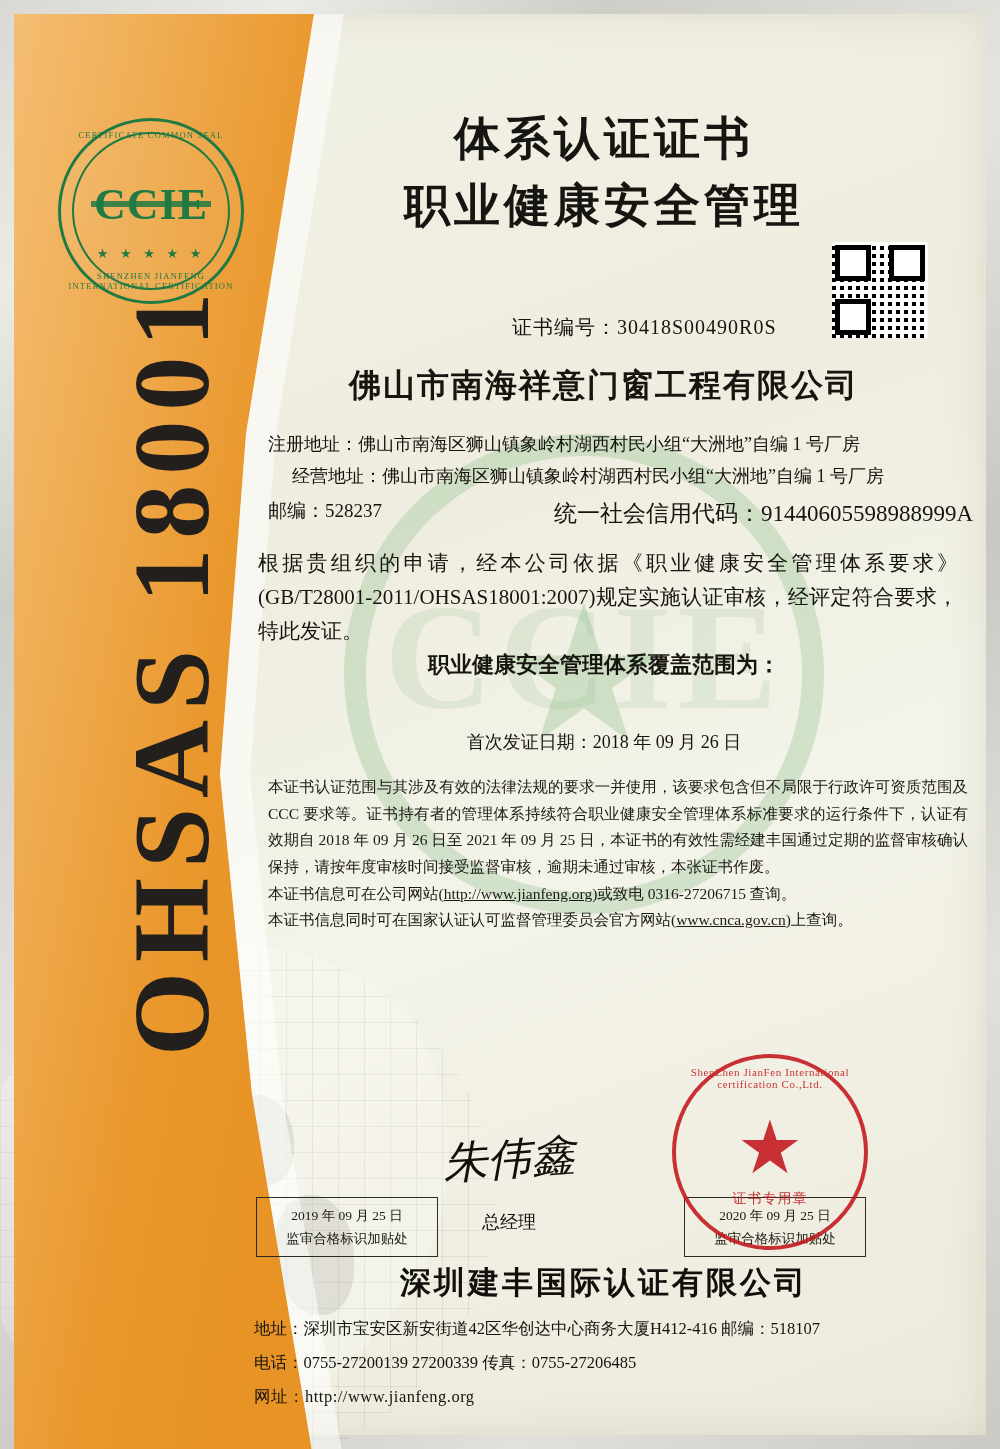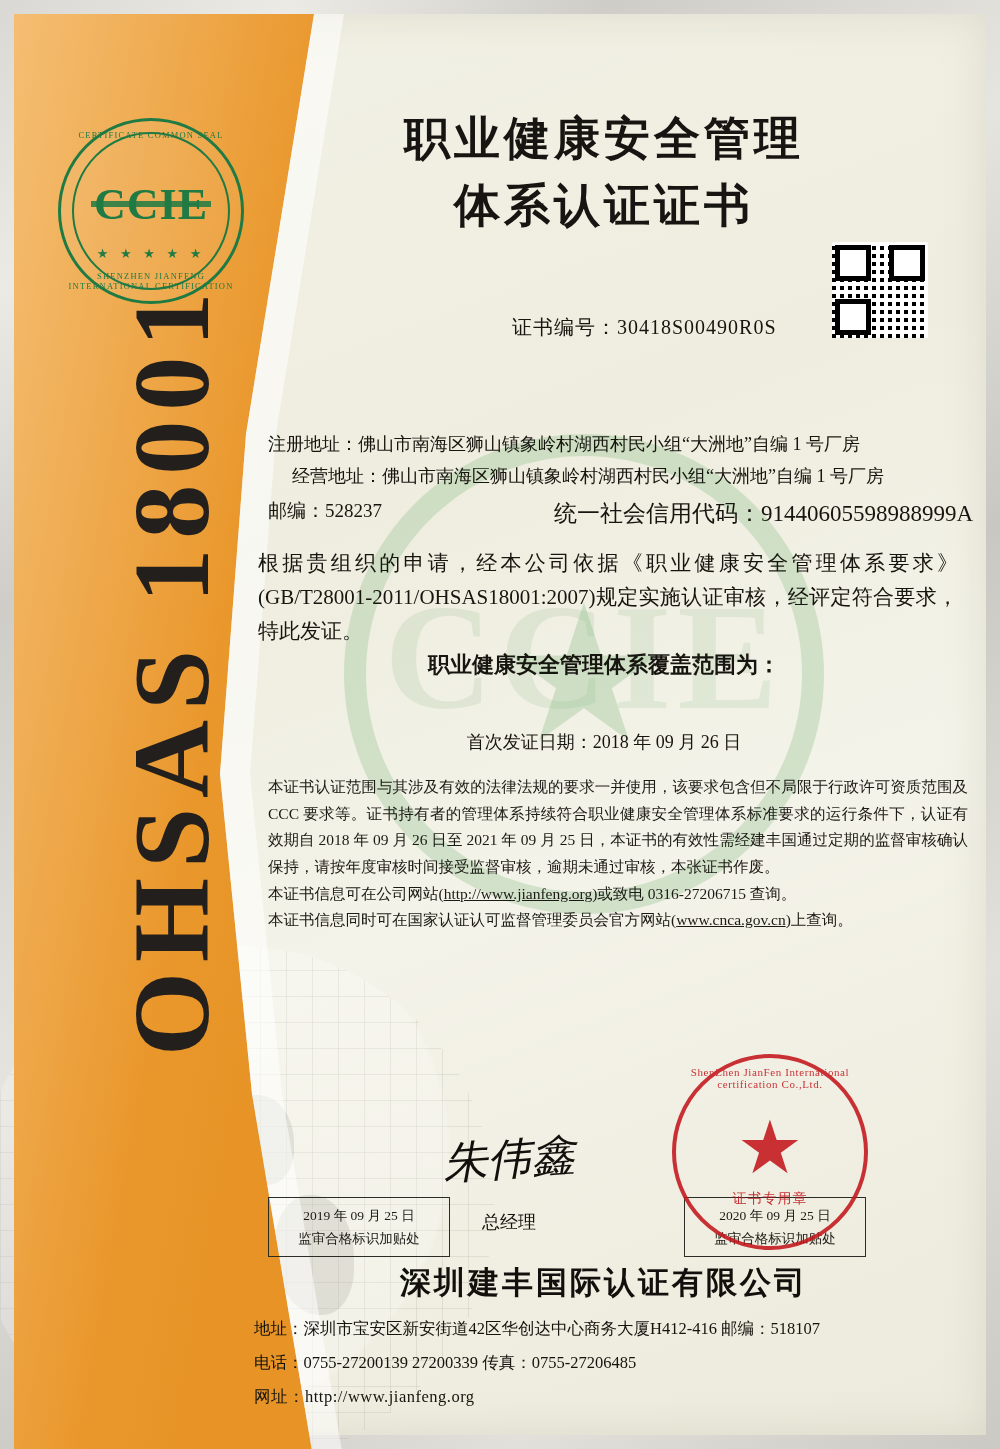--- a/index.html
+++ b/index.html
@@ -147,21 +147,21 @@
   .fine{
     position:absolute;left:14px;top:760px;width:700px;
     font-family:"Liberation Serif",serif;font-size:15.5px;line-height:1.72;color:#1b1a14;text-align:justify;
   }
   .fine a{color:#1b1a14;}
   .stampbox{
     position:absolute;width:180px;height:58px;border:1px solid #2c2c26;
     font-family:"Liberation Serif",serif;font-size:13.5px;text-align:center;color:#1b1a14;
     display:flex;flex-direction:column;justify-content:center;gap:5px;
   }
-  .stampbox.left{left:14px;top:1183px;}
+  .stampbox.left{left:2px;top:1183px;}
   .stampbox.right{left:430px;top:1183px;}
 
   
   .redstamp{
     position:absolute;left:418px;top:1040px;width:196px;height:196px;border-radius:50%;
     border:4px solid #c4161c;box-sizing:border-box;color:#c4161c;opacity:.88;
   }
   .redstamp .star{
     position:absolute;left:50%;top:48%;transform:translate(-50%,-50%);font-size:74px;line-height:1;
   }
@@ -225,32 +225,33 @@
       <div class="arc top">CERTIFICATE COMMON SEAL</div>
       <div class="ccie-bar"></div>
       <div class="ccie">CCIE</div>
       <div class="stars">★ ★ ★ ★ ★</div>
       <div class="arc bottom">SHENZHEN JIANFENG INTERNATIONAL CERTIFICATION</div>
     </div>
 
     <div class="content">
 
       <div class="title-cn">
+        <div>体系认证证书</div>
         <div>职业健康安全管理</div>
-        <div>体系认证证书</div>
       </div>
 
       <div class="qr">
           <i></i>
         </div>
 
       <div class="row cert-no">
         <span>证书编号：</span><span>30418S00490R0S</span>
       </div>
 
+      <div class="row company">佛山市南海祥意门窗工程有限公司</div>
 
       <div class="row addr1">
         <span>注册地址：</span><span>佛山市南海区狮山镇象岭村湖西村民小组“大洲地”自编 1 号厂房</span>
       </div>
 
       <div class="row addr2">
         <span>经营地址：</span><span>佛山市南海区狮山镇象岭村湖西村民小组“大洲地”自编 1 号厂房</span>
       </div>
 
       <div class="row zip">

